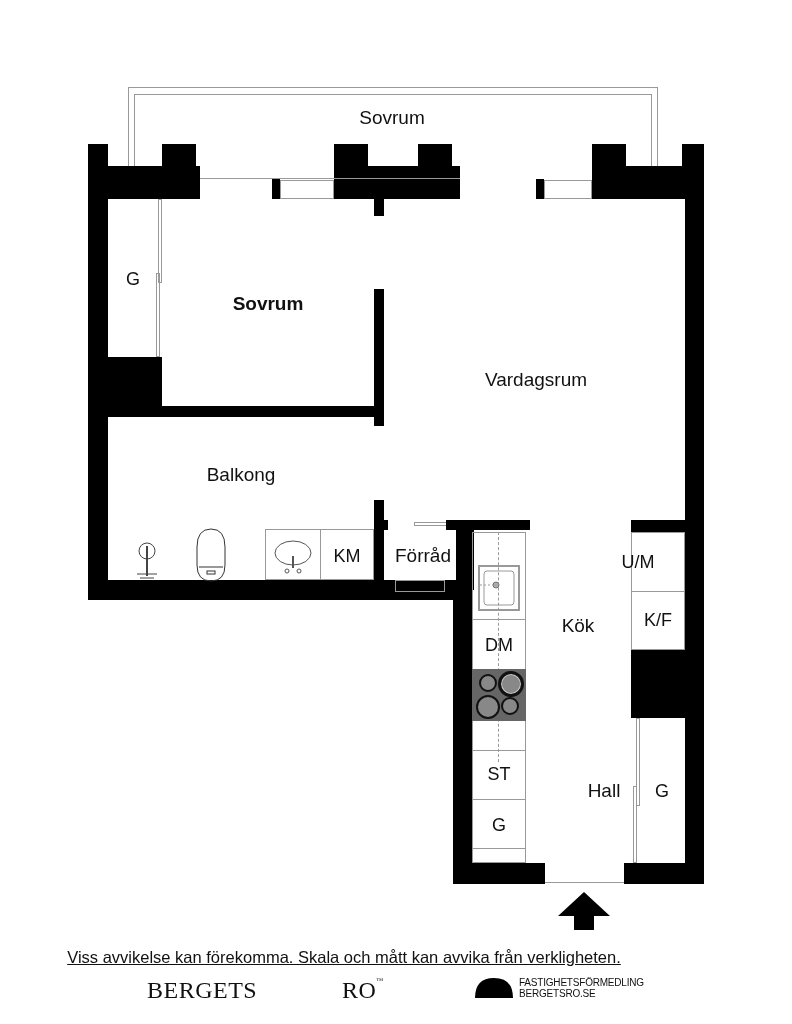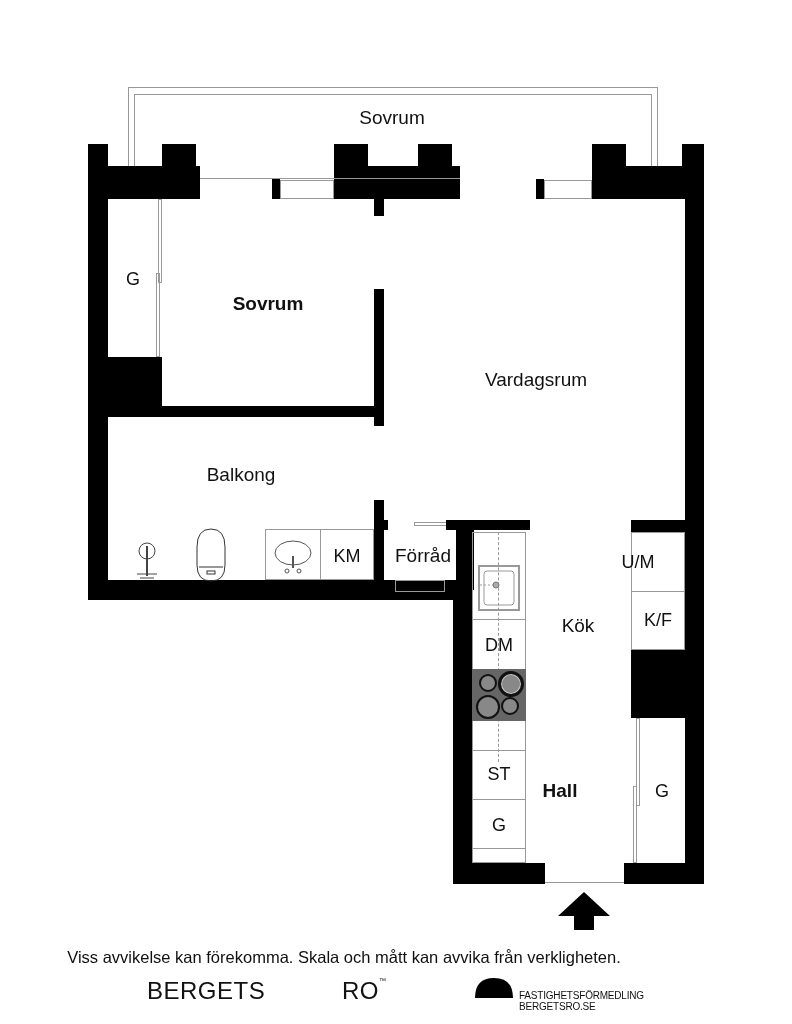--- a/index.html
+++ b/index.html
@@ -1,24 +1,24 @@
 <!DOCTYPE html>
 <html><head>
 <meta charset="utf-8">
 <style>
   html,body{margin:0;padding:0;background:#fff;}
   body{width:792px;height:1024px;position:relative;overflow:hidden;font-family:"Liberation Sans",sans-serif;color:#111;}
   .w{position:absolute;background:#000;}
   .ln{position:absolute;border:1px solid #999;box-sizing:border-box;background:transparent;}
   .lbl{position:absolute;font-size:19px;color:#111;transform:translate(-50%,-50%);white-space:nowrap;}
   .lbl.sm{font-size:18px;}
-  .disclaimer{position:absolute;left:0;width:688px;top:948px;text-align:center;font-size:16.5px;}
-  .brand{position:absolute;font-size:24px;letter-spacing:0.5px;}
+  .disclaimer{position:absolute;left:0;width:688px;top:948px;text-align:center;font-size:16.5px;text-decoration:underline;}
+  .brand{position:absolute;font-size:24px;letter-spacing:0.5px;font-family:Liberation Serif, serif;}
   .tm{font-size:7px;vertical-align:top;}
-  .agency{position:absolute;left:519px;top:977px;font-size:10px;line-height:11px;letter-spacing:-0.2px;margin-top:13px;}
+  .agency{position:absolute;left:519px;top:977px;font-size:10px;line-height:11px;letter-spacing:-0.2px;}
 </style>
 </head>
 <body>
 
 <div>
 
   <div class="ln" style="left:128px;top:87px;width:530px;height:80px;border-bottom:none;"></div>
   <div class="ln" style="left:134px;top:94px;width:518px;height:73px;border-bottom:none;"></div>
 
   <div class="w" style="left:88px;top:144px;width:20px;height:456px;"></div>
@@ -107,21 +107,21 @@
   <svg style="position:absolute;left:558px;top:892px;" width="52" height="38" viewBox="0 0 52 38">
       <polygon points="26,0 52,24 36,24 36,38 16,38 16,24 0,24" fill="#000"></polygon>
     </svg>
 
   <div class="lbl" style="left:392px;top:118px;">Sovrum</div>
   <div class="lbl" style="left:268px;top:304px;font-weight:bold;">Sovrum</div>
   <div class="lbl" style="left:536px;top:380px;">Vardagsrum</div>
   <div class="lbl" style="left:241px;top:475px;">Balkong</div>
   <div class="lbl" style="left:423px;top:556px;">Förråd</div>
   <div class="lbl" style="left:578px;top:626px;">Kök</div>
-  <div class="lbl" style="left:560px;top:791px;font-weight:bold;">Hall</div>
+  <div class="lbl" style="left:604px;top:791px;">Hall</div>
   <div class="lbl sm" style="left:133px;top:279px;">G</div>
   <div class="lbl sm" style="left:347px;top:556px;">KM</div>
   <div class="lbl sm" style="left:638px;top:562px;">U/M</div>
   <div class="lbl sm" style="left:658px;top:620px;">K/F</div>
   <div class="lbl sm" style="left:499px;top:645px;">DM</div>
   <div class="lbl sm" style="left:499px;top:774px;">ST</div>
   <div class="lbl sm" style="left:499px;top:825px;">G</div>
   <div class="lbl sm" style="left:662px;top:791px;">G</div>
 </div>
 

